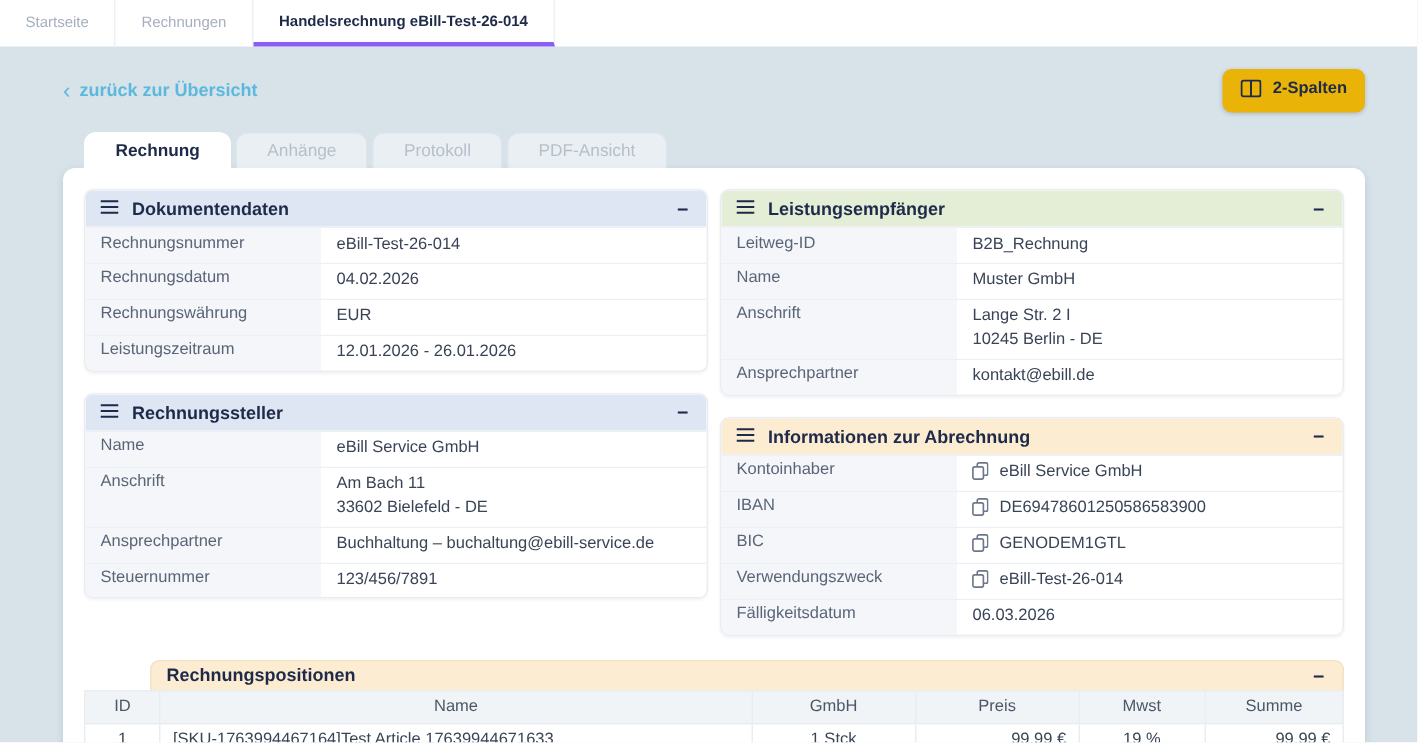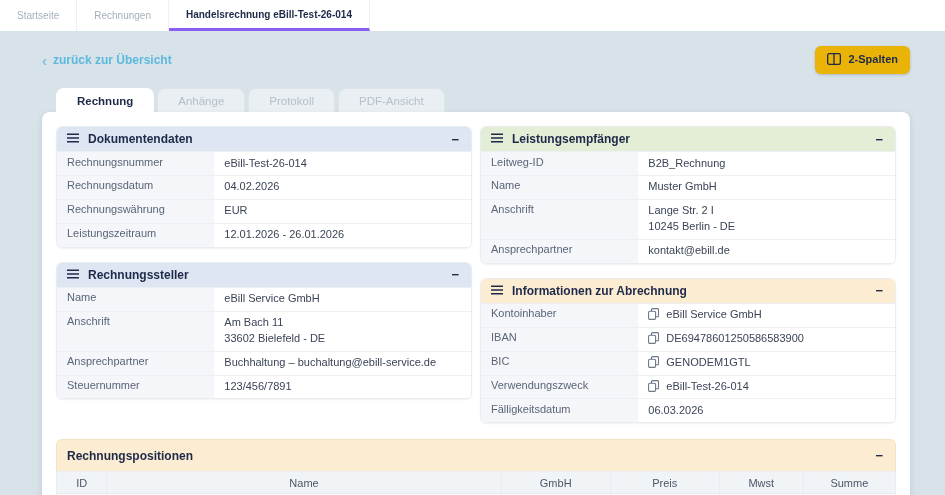--- a/index.html
+++ b/index.html
@@ -37,21 +37,21 @@
   .collapse { font-size:13px; font-weight:bold; line-height:1; cursor:pointer; padding:0 2px; }
 
   .prow { display:flex; border-top:1px solid #eceff3; font-size:11px; }
   .prow-label { width:38%; background:#f4f6f9; padding:3.5px 10px; color:#5a6577; }
   .prow-value { flex:1; padding:3.5px 10px; color:#3a4456; display:flex; align-items:flex-start; gap:7px; background:#ffffff; }
   .vlines div:empty { display:none; }
   .vlines div { line-height:1.45; }
   .copy-icon { margin-top:1px; cursor:pointer; flex:0 0 auto; }
 
   .positions { margin-top:16px; }
-  .pos-header { display:flex; align-items:center; background:#fcecd2; border:1px solid #f3e2c4; border-bottom:none; border-radius:6px 6px 0 0; height:32px; padding:0 10px; font-size:12px; font-weight:bold; }
+  .pos-header { display:flex; align-items:center; background:#fcecd2; border:1px solid #f3e2c4; border-bottom:none; border-radius:6px 6px 0 0; height:20px; padding:0 10px; font-size:12px; font-weight:bold;margin-left:44px; }
   .pos-header .ptitle { flex:1; }
   table.pos-table { width:100%; border-collapse:collapse; font-size:11px; }
   .pos-table th { background:#f1f4f7; border:1px solid #e9edf2; font-weight:normal; color:#4c5668; padding:4.5px 8px; text-align:center; }
   .pos-table td { border:1px solid #e9edf2; padding:4.5px 8px; color:#3a4456; background:#fff; }
   .ta-c { text-align:center; } .ta-r { text-align:right; } .ta-l { text-align:left; }
 </style>
 </head>
 <body>
 
 <div class="screen">

